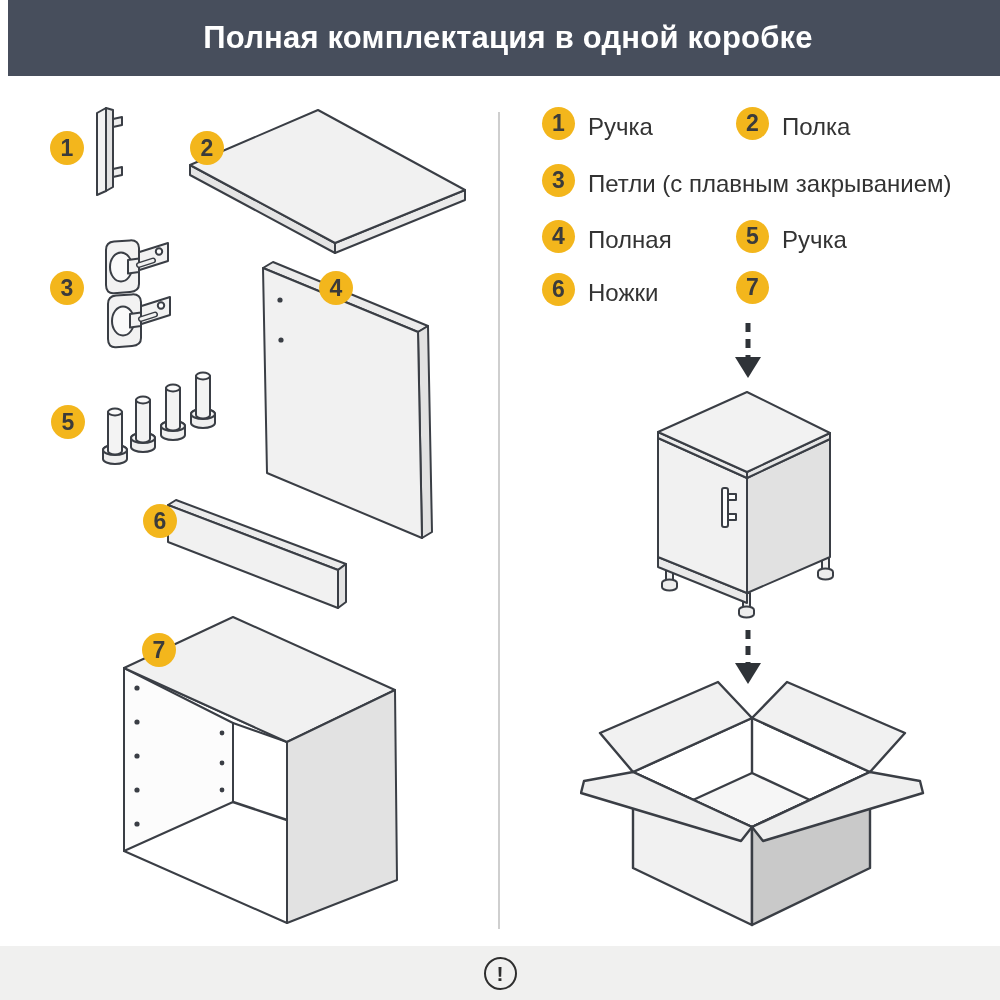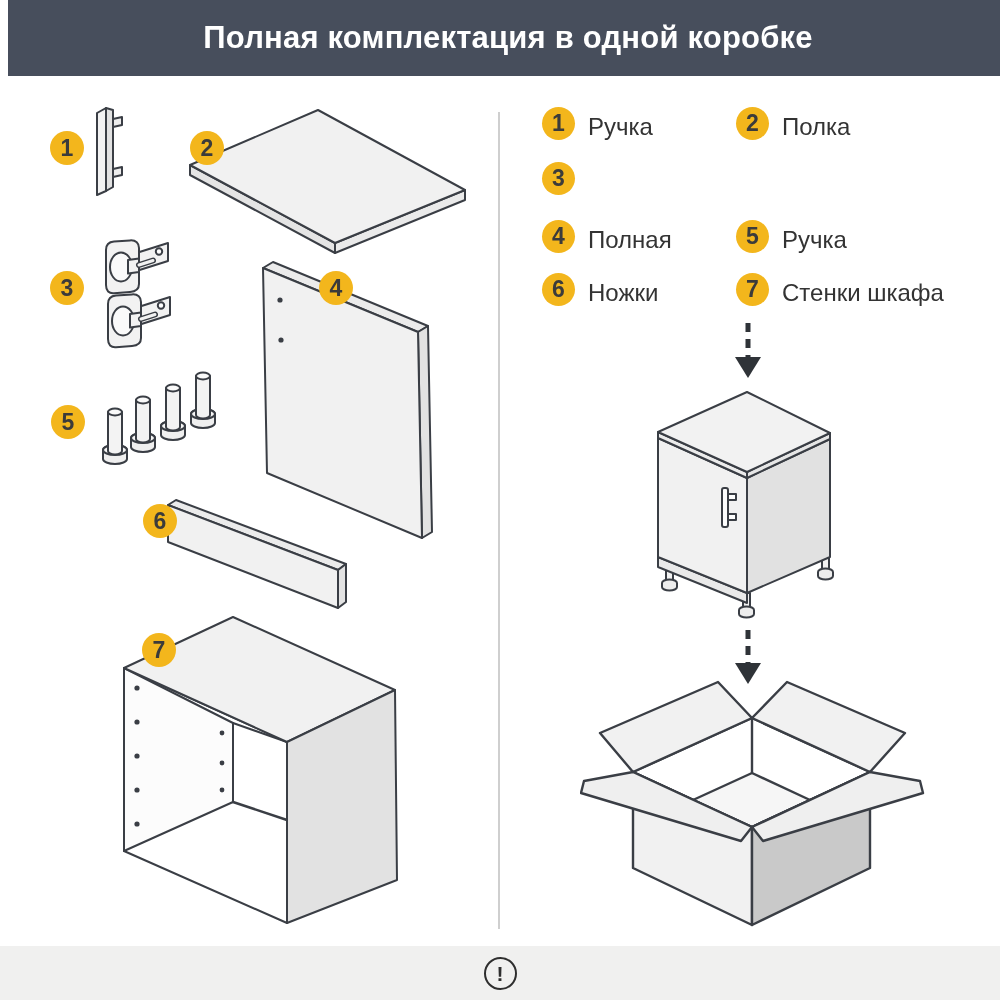--- a/index.html
+++ b/index.html
@@ -167,36 +167,36 @@
 <div class="legend-item" style="left:542px;top:105px">
   <span class="badge">1</span>
   <span class="lbl">Ручка</span>
 </div>
 <div class="legend-item" style="left:736px;top:105px">
   <span class="badge">2</span>
   <span class="lbl">Полка</span>
 </div>
 <div class="legend-item" style="left:542px;top:162px">
   <span class="badge">3</span>
+  <span class="lbl">Петли (с плавным закрыванием)</span>
 </div>
 <div class="legend-item" style="left:542px;top:218px">
   <span class="badge">4</span>
   <span class="lbl">Полная</span>
 </div>
 <div class="legend-item" style="left:736px;top:218px">
   <span class="badge">5</span>
   <span class="lbl">Ручка</span>
 </div>
 <div class="legend-item" style="left:542px;top:271px">
   <span class="badge">6</span>
   <span class="lbl">Ножки</span>
 </div>
 <div class="legend-item" style="left:736px;top:271px">
   <span class="badge">7</span>
-  <span class="lbl">Стенки шкафа</span>
 </div>
 
 <svg class="drawing" style="left:725px;top:315px" width="46" height="375" viewBox="0 0 46 375">
   <g>
     <line x1="23" y1="8" x2="23" y2="44" stroke="#2F3338" stroke-width="5" stroke-dasharray="9 7"></line>
     <polygon points="10,42 36,42 23,63" fill="#2F3338"></polygon>
   </g>
   <g>
     <line x1="23" y1="315" x2="23" y2="350" stroke="#2F3338" stroke-width="5" stroke-dasharray="9 7"></line>
     <polygon points="10,348 36,348 23,369" fill="#2F3338"></polygon>

